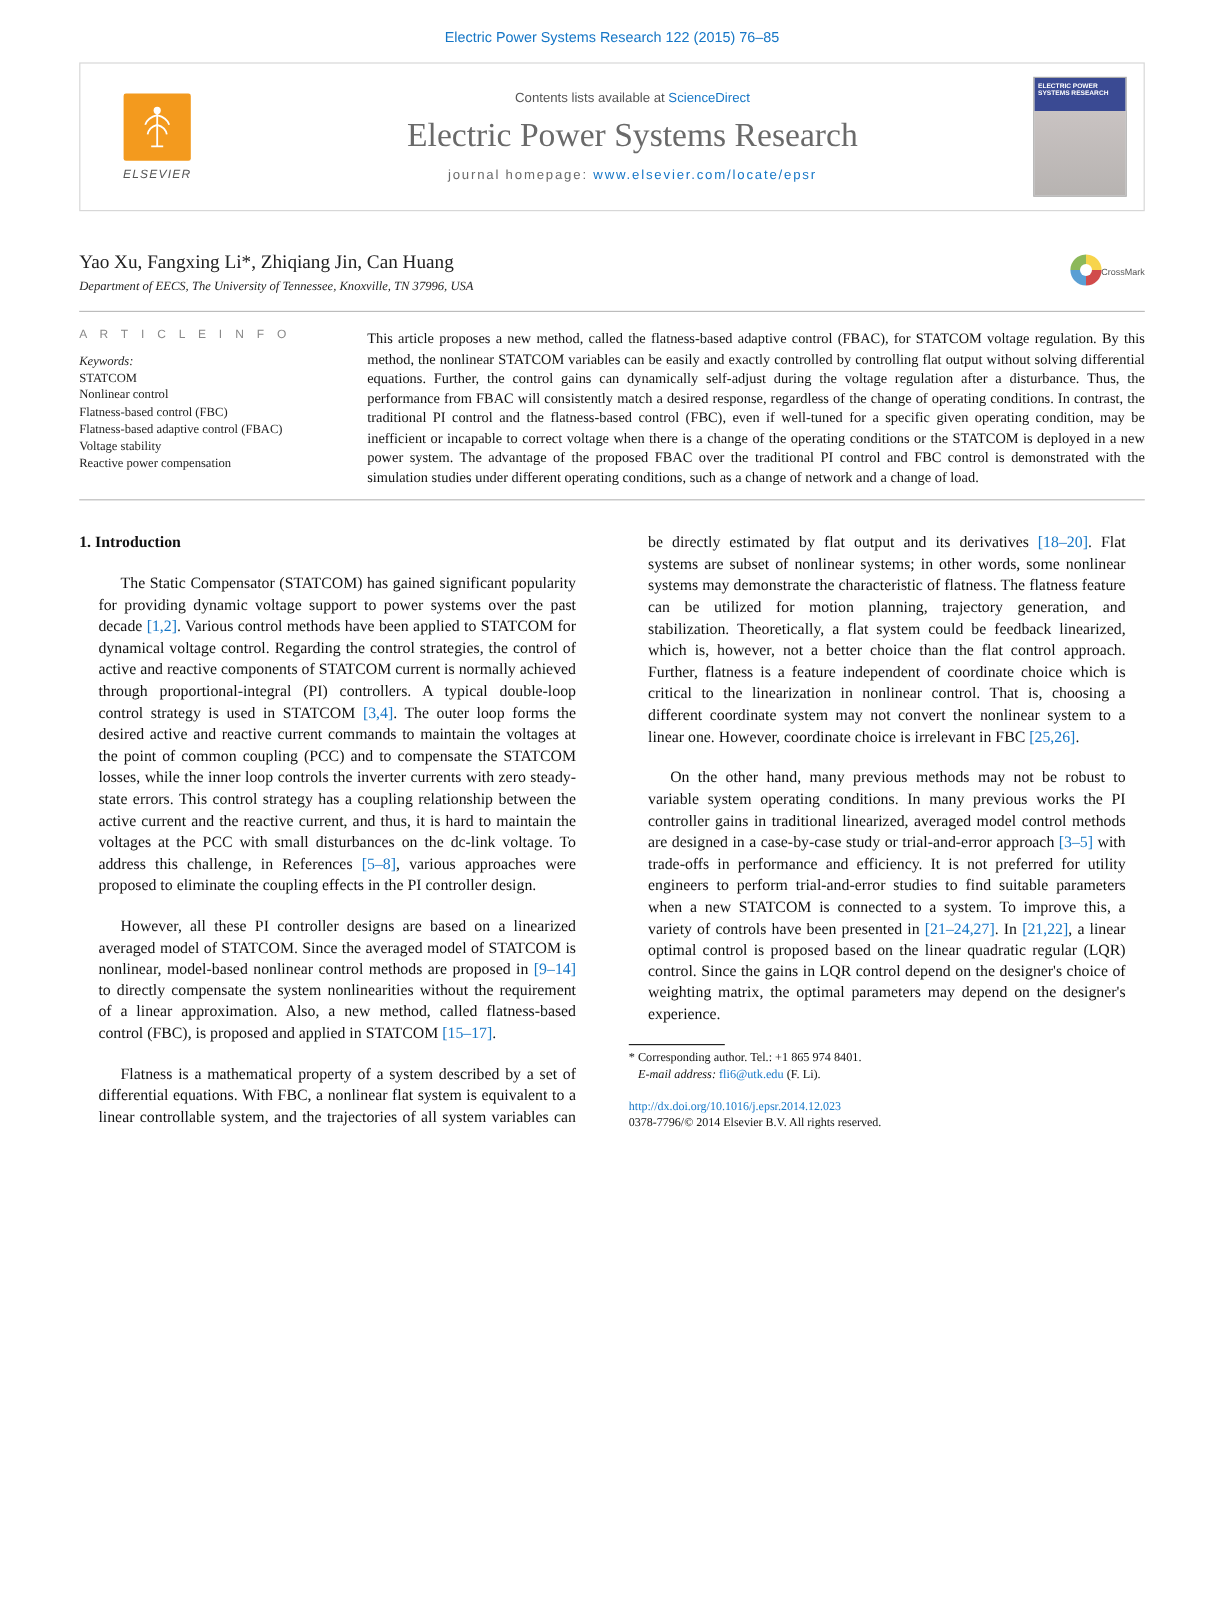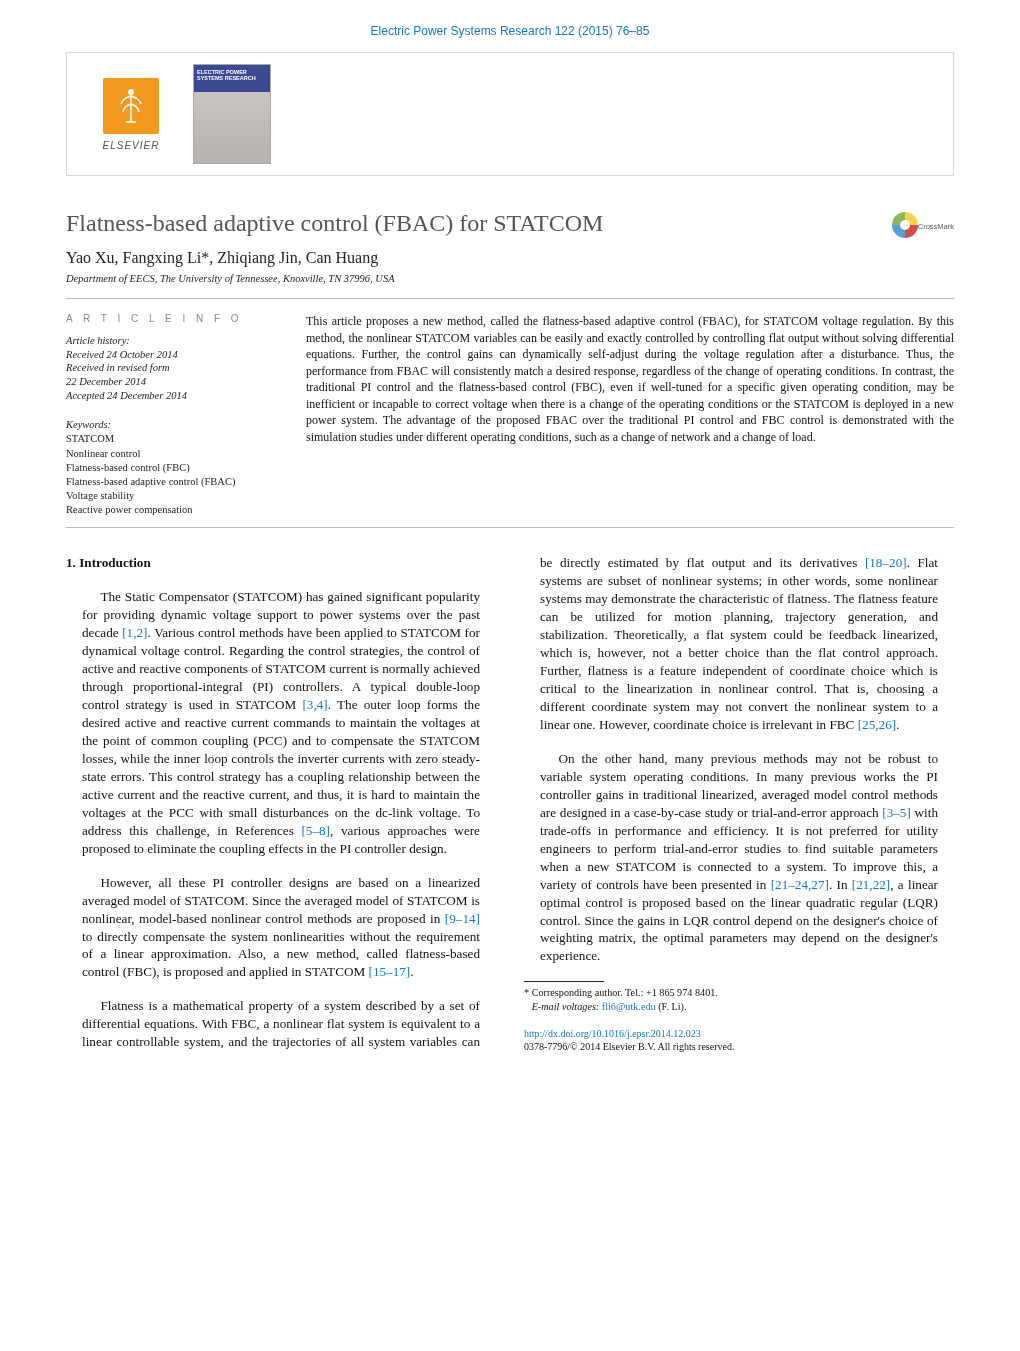--- a/index.html
+++ b/index.html
@@ -234,49 +234,50 @@
 <div class="header-box">
   <div class="elsevier-logo">
     <div class="elsevier-tree">
       <svg width="40" height="40" viewBox="0 0 40 40">
         <path d="M20 4 L20 36 M20 10 Q12 12 10 18 M20 10 Q28 12 30 18 M20 18 Q13 20 12 26 M20 18 Q27 20 28 26 M15 36 L25 36" stroke="#fff" stroke-width="1.5" fill="none"></path>
         <circle cx="20" cy="6" r="3" fill="#fff"></circle>
       </svg>
     </div>
     <div class="elsevier-word">ELSEVIER</div>
   </div>
+  <div class="header-center">
+    <div class="contents-line">
+      <span>Contents lists available at </span><a href="#">ScienceDirect</a>
+    </div>
+    <div class="journal-name">Electric Power Systems Research</div>
+    <div class="homepage-line">
+      <span>journal homepage: </span><a href="#">www.elsevier.com/locate/epsr</a>
+    </div>
+  </div>
   <div class="cover-thumb">
     <div class="cover-title">ELECTRIC POWER SYSTEMS RESEARCH</div>
   </div>
 </div>
 
 <div class="title-block">
   <div class="crossmark">
     <div class="crossmark-circle"></div>
     <span>CrossMark</span>
   </div>
-  <h1 class="article-title">Flatness-based adaptive control (FBAC) for STATCOM</h1>
   <div class="authors">
     <span>Yao Xu, Fangxing Li</span><a href="#">*</a><span>, Zhiqiang Jin, Can Huang</span>
   </div>
   <div class="affiliation">Department of EECS, The University of Tennessee, Knoxville, TN 37996, USA</div>
 </div>
 
 <hr class="divider-thin">
 
 <div class="meta-row">
   <div class="meta-left">
     <div class="section-caps">A R T I C L E   I N F O</div>
-    <div class="history-block">
-      <span class="hlabel">Article history:</span><br>
-      <span>Received 24 October 2014</span><br>
-      <span>Received in revised form</span><br>
-      <span>22 December 2014</span><br>
-      <span>Accepted 24 December 2014</span>
-    </div>
     <div class="keywords-block">
       <span class="klabel">Keywords:</span><br>
       <span>STATCOM</span><br>
       <span>Nonlinear control</span><br>
       <span>Flatness-based control (FBC)</span><br>
       <span>Flatness-based adaptive control (FBAC)</span><br>
       <span>Voltage stability</span><br>
       <span>Reactive power compensation</span>
     </div>
   </div>
@@ -294,20 +295,20 @@
 
   <p><span>However, all these PI controller designs are based on a linearized averaged model of STATCOM. Since the averaged model of STATCOM is nonlinear, model-based nonlinear control methods are proposed in </span><a href="#" class="ref">[9–14]</a><span> to directly compensate the system nonlinearities without the requirement of a linear approximation. Also, a </span><span>new method, called flatness-based control (FBC), is proposed and applied in STATCOM </span><a href="#" class="ref">[15–17]</a><span>.</span></p>
 
   <p><span>Flatness is a mathematical property of a system described by a set of differential equations. With FBC, a nonlinear flat system is equivalent to a linear controllable system, and the trajectories of all system variables can be directly estimated by flat output and its derivatives </span><a href="#" class="ref">[18–20]</a><span>. Flat systems are subset of nonlinear systems; in other words, some nonlinear systems may demonstrate the characteristic of flatness. The flatness feature can be utilized for motion planning, trajectory generation, and stabilization. Theoretically, a flat system could be feedback linearized, which is, however, not a better choice than the flat control approach. Further, flatness is a feature independent of coordinate choice which is critical to the linearization in nonlinear control. That is, choosing a different coordinate system may not convert the nonlinear system to a linear one. However, coordinate choice is irrelevant in FBC </span><a href="#" class="ref">[25,26]</a><span>.</span></p>
 
   <p><span>On the other hand, many previous methods may not be robust to variable system operating conditions. In many previous works the PI controller gains in traditional linearized, averaged model control methods are designed in a case-by-case study or trial-and-error approach </span><a href="#" class="ref">[3–5]</a><span> with trade-offs in performance and efficiency. It is not preferred for utility engineers to perform trial-and-error studies to find suitable parameters when a new STATCOM is connected to a system. To improve this, a variety of controls have been presented in </span><a href="#" class="ref nowrap">[21–24,27]</a><span>. In </span><a href="#" class="ref">[21,22]</a><span>, a linear optimal control is proposed based on the linear quadratic regular (LQR) control. Since the gains in LQR control depend on the designer's choice of weighting matrix, the optimal parameters may depend on the designer's experience.</span></p>
 
   <hr class="footnote-rule">
   <div class="footnote">
     <span>* </span><span>Corresponding author. Tel.: +1 865 974 8401.</span><br>
-    &nbsp;&nbsp;&nbsp;<i>E-mail voltages: </i><a href="#">fli6@utk.edu</a><span> (F. Li).</span>
+    &nbsp;&nbsp;&nbsp;<i>E-mail address: </i><a href="#">fli6@utk.edu</a><span> (F. Li).</span>
   </div>
 
   <div class="bottom-block">
     <a href="#">http://dx.doi.org/10.1016/j.epsr.2014.12.023</a><br>
     <span>0378-7796/© 2014 Elsevier B.V. All rights reserved.</span>
   </div>
 </div>
 
 </body></html>

